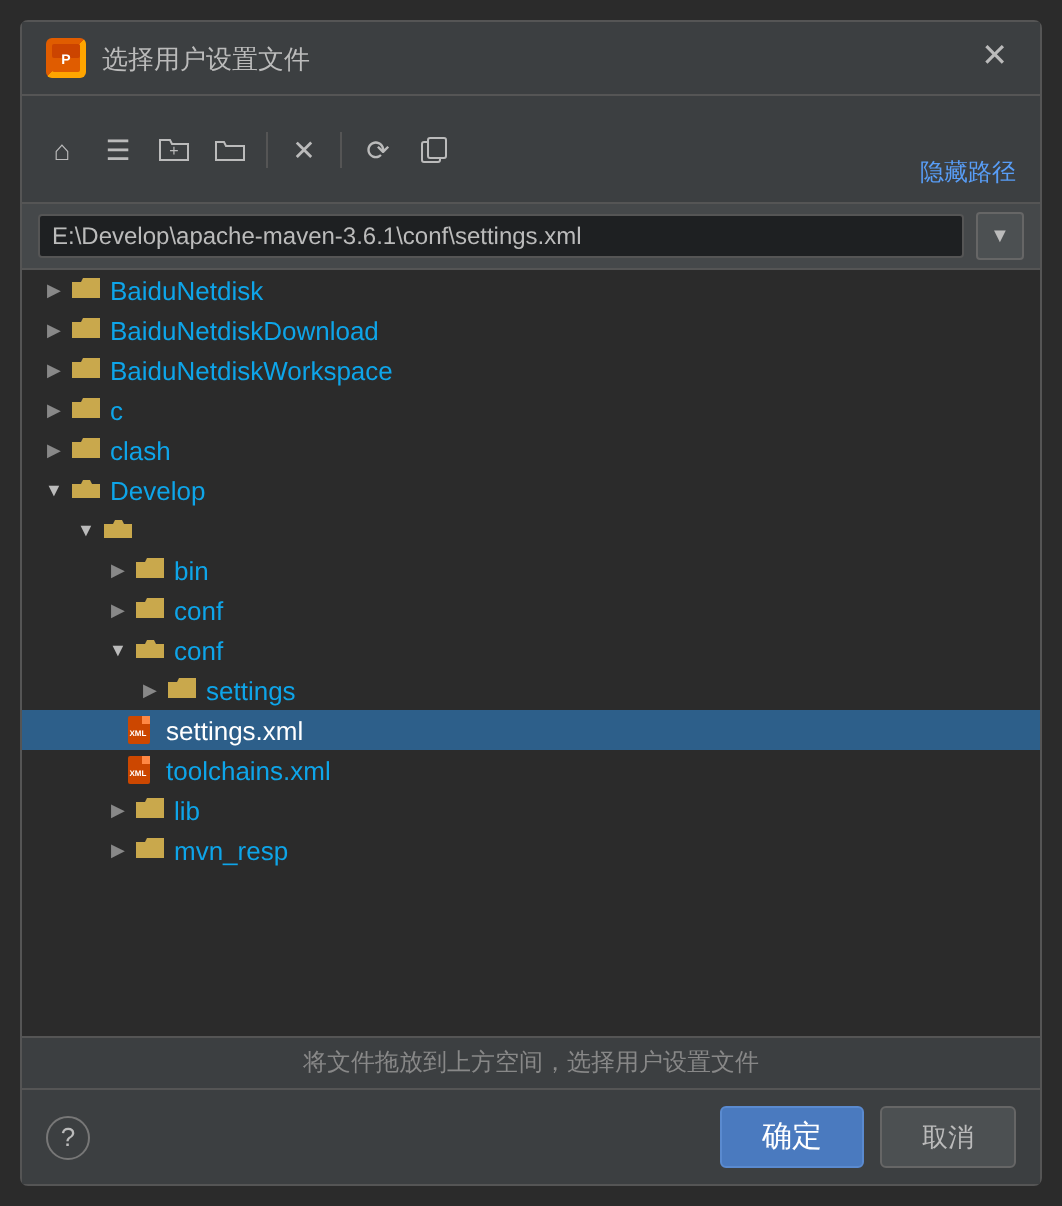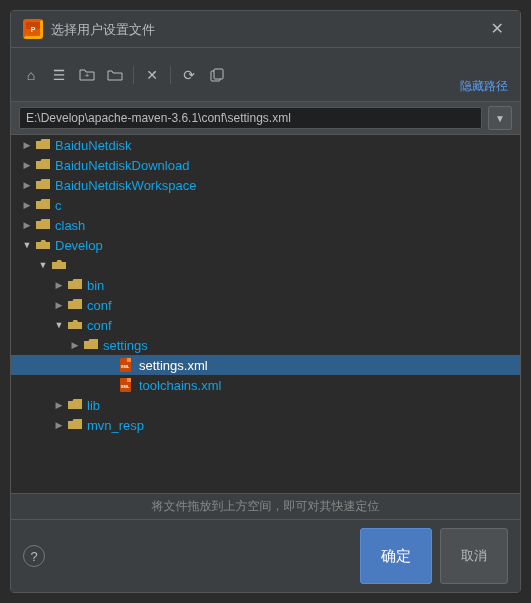--- a/index.html
+++ b/index.html
@@ -186,21 +186,21 @@
     .tree-label {
       font-size: 13px;
       color: #0ea5e9;
     }
     .tree-item.selected .tree-label { color: #ffffff; }
 
     .indent-1 { padding-left: 8px; }
     .indent-2 { padding-left: 24px; }
     .indent-3 { padding-left: 40px; }
     .indent-4 { padding-left: 56px; }
-    .indent-5 { padding-left: 92px; }
+    .indent-5 { padding-left: 36px; }
 
     .status-bar {
       background: #3c3f41;
       border-top: 1px solid #555;
       padding: 4px 8px;
       font-size: 12px;
       color: #888;
       text-align: center;
     }
 
@@ -236,21 +236,21 @@
       padding: 5px 20px;
       border-radius: 3px;
       cursor: pointer;
       font-size: 15px;
       font-family: 'Microsoft YaHei', Arial, sans-serif;
     }
     .btn-cancel {
       background: #4c5052;
       border: 1px solid #666;
       color: #bbbbbb;
-      padding: 18px 20px;
+      padding: 5px 20px;
       border-radius: 3px;
       cursor: pointer;
       font-size: 13px;
       font-family: 'Microsoft YaHei', Arial, sans-serif;
     }
 
     
     .folder-yellow { color: #c9a84c; }
   </style>
 </head>
@@ -456,21 +456,21 @@
             <path d="M0 2 L4.5 2 L5.5 0 L14 0 L14 10 L0 10 Z"></path>
           </svg>
       </span>
       <span class="tree-label">mvn_resp</span>
     </div>
 
 
   </div>
 
   <div class="status-bar">
-    <span>将文件拖放到上方空间，即可对其快速定位</span>
+    <span>将文件拖放到上方空间，选择用户设置文件</span>
   </div>
 
   <div class="bottom-bar">
     <button class="help-btn">?</button>
     <div class="action-buttons">
       <button class="btn-confirm">确定</button>
       <button class="btn-cancel">取消</button>
     </div>
   </div>
 </div>

